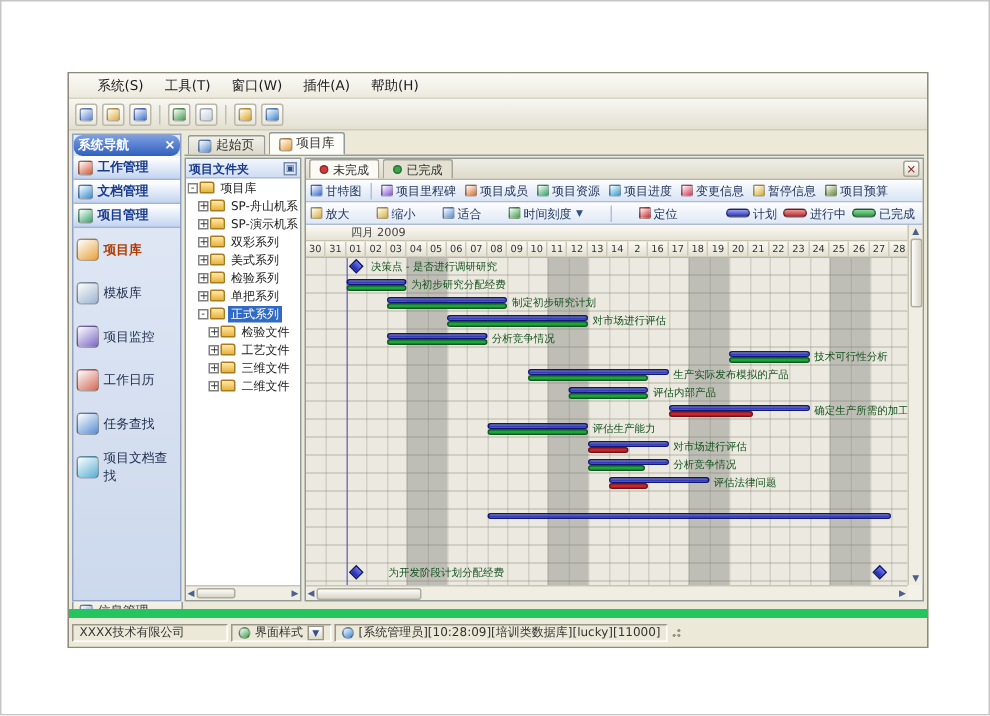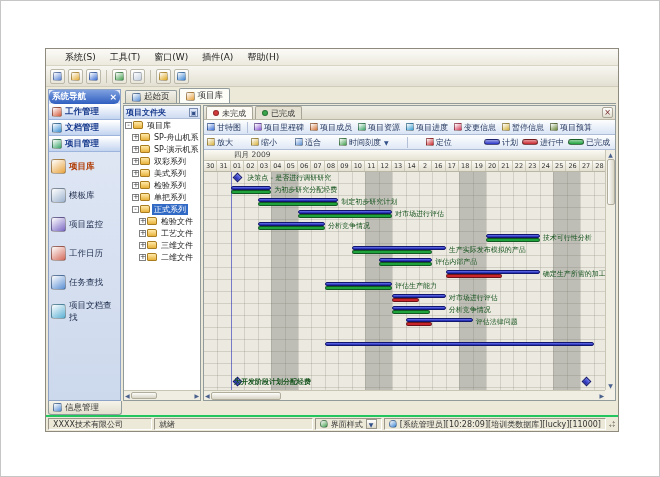--- a/index.html
+++ b/index.html
@@ -73,21 +73,21 @@
 
 .vscroll{position:absolute;top:44px;right:0;width:10px;height:240px;background:#f0eee3;border-left:1px solid #c8c5b5;display:flex;flex-direction:column;align-items:center;font-size:6px;color:#4a618e;padding:1px 0;gap:1px;}
 .vthumb{width:8px;height:46px;background:linear-gradient(90deg,#fdfdfb,#d8d5c5);border:1px solid #b0ad9d;border-radius:2px;margin-bottom:auto;}
 .hscroll{position:absolute;left:0;right:10px;bottom:0;height:10px;background:#f0eee3;border-top:1px solid #c8c5b5;display:flex;align-items:center;font-size:6px;color:#4a618e;padding:0 1px;gap:1px;}
 .hthumb{height:8px;width:70px;background:linear-gradient(#fdfdfb,#d8d5c5);border:1px solid #b0ad9d;border-radius:2px;margin-right:auto;}
 .tthumb{height:7px;width:26px;background:linear-gradient(#fdfdfb,#d8d5c5);border:1px solid #b0ad9d;border-radius:2px;margin-right:auto;}
 .sarrow{flex:none;}
 
 .bottom-tab{position:absolute;left:2px;top:352px;width:74px;height:14px;background:linear-gradient(#f6f4ea,#e2dfcf);border:1px solid #919b9c;border-top:none;border-radius:0 0 3px 3px;display:flex;align-items:center;gap:3px;padding:0 4px;font-size:8.5px;color:#333;}
 .bticon{width:9px;height:9px;border-radius:2px;border:1px solid rgba(0,0,0,.3);background:linear-gradient(145deg,#fff,#5a8fd4);}
-.statusbar{position:absolute;left:0;right:0;bottom:0;height:16px;background:#ece9d8;border-top:2px solid #22c55e;display:flex;align-items:center;gap:2px;padding:0 2px;font-size:8px;color:#333;}
+.statusbar{position:absolute;left:0;right:0;bottom:0;height:25px;background:#ece9d8;border-top:6px solid #22c55e;display:flex;align-items:center;gap:2px;padding:0 2px;font-size:8px;color:#333;}
 .spanel{height:12px;border:1px solid;border-color:#9a968a #ffffff #ffffff #9a968a;display:flex;align-items:center;padding:0 4px;gap:3px;white-space:nowrap;overflow:hidden;}
 .sp-company{width:104px;}
 .sp-ready{flex:1;}
 .sico{width:8px;height:8px;border-radius:50%;border:1px solid rgba(0,0,0,.3);flex:none;}
 .ddbtn{width:11px;height:10px;border:1px solid #9a968a;background:linear-gradient(#fff,#ddd9c8);font-size:6px;line-height:9px;text-align:center;color:#33508a;}
 .grip{width:8px;height:8px;background:
   radial-gradient(circle at 70% 30%, #9a968a 1px, transparent 1.2px),
   radial-gradient(circle at 30% 70%, #9a968a 1px, transparent 1.2px),
   radial-gradient(circle at 70% 70%, #9a968a 1px, transparent 1.2px);}
 </style>
@@ -491,21 +491,21 @@
             <span class="tasklabel" style="left: 244.8px; top: 134px;">分析竞争情况</span>
             <div class="task-bar" style="left: 201.5px; top: 146px; width: 67.1667px;">
               <div class="plan"></div>
               <div class="prog" style="width: 40%; background: rgb(201, 38, 44);"></div>
             </div>
             <span class="tasklabel" style="left: 271.667px; top: 146px;">评估法律问题</span>
             <div class="task-bar" style="left: 120.9px; top: 170px; width: 268.667px;">
               <div class="plan"></div>
             </div>
             <div class="milestone" style="left: 29.5833px; top: 206px;"></div>
-            <span class="tasklabel" style="left: 30px; top: 206px; font-weight: bold;">为开发阶段计划分配经费</span>
+            <span class="tasklabel" style="left: 55px; top: 206px;">为开发阶段计划分配经费</span>
             <div class="milestone" style="left: 378.85px; top: 206px;"></div>
           </div>
       </div>
       <div class="vscroll">
         <span class="sarrow">▲</span>
         <div class="vthumb"></div>
         <span class="sarrow">▼</span>
       </div>
       <div class="hscroll">
         <span class="sarrow">◀</span>
@@ -516,23 +516,20 @@
 
     <div class="bottom-tab">
       <span class="bticon"></span>
       <span>信息管理</span>
     </div>
 
     <div class="statusbar">
       <div class="spanel sp-company">
         <span>XXXX技术有限公司</span>
       </div>
-      <div class="spanel sp-ready">
-        <span>就绪</span>
-      </div>
       <div class="spanel">
         <span class="sico" style="background:linear-gradient(145deg,#fff,#44a04f)"></span>
         <span>界面样式</span>
         <span class="ddbtn">▼</span>
       </div>
       <div class="spanel">
         <span class="sico" style="background:linear-gradient(145deg,#fff,#3d86d4)"></span>
         <span>[系统管理员][10:28:09][培训类数据库][lucky][11000]</span>
       </div>
       <div class="grip"></div>

